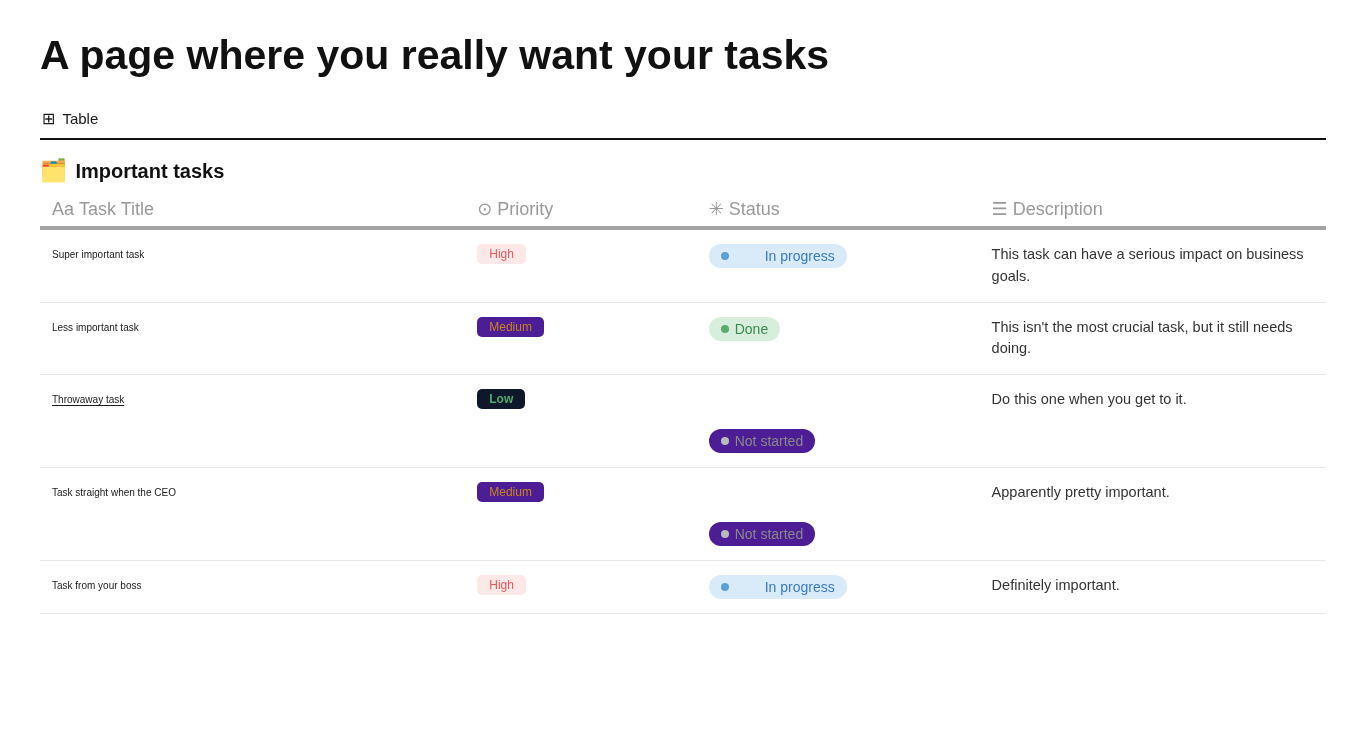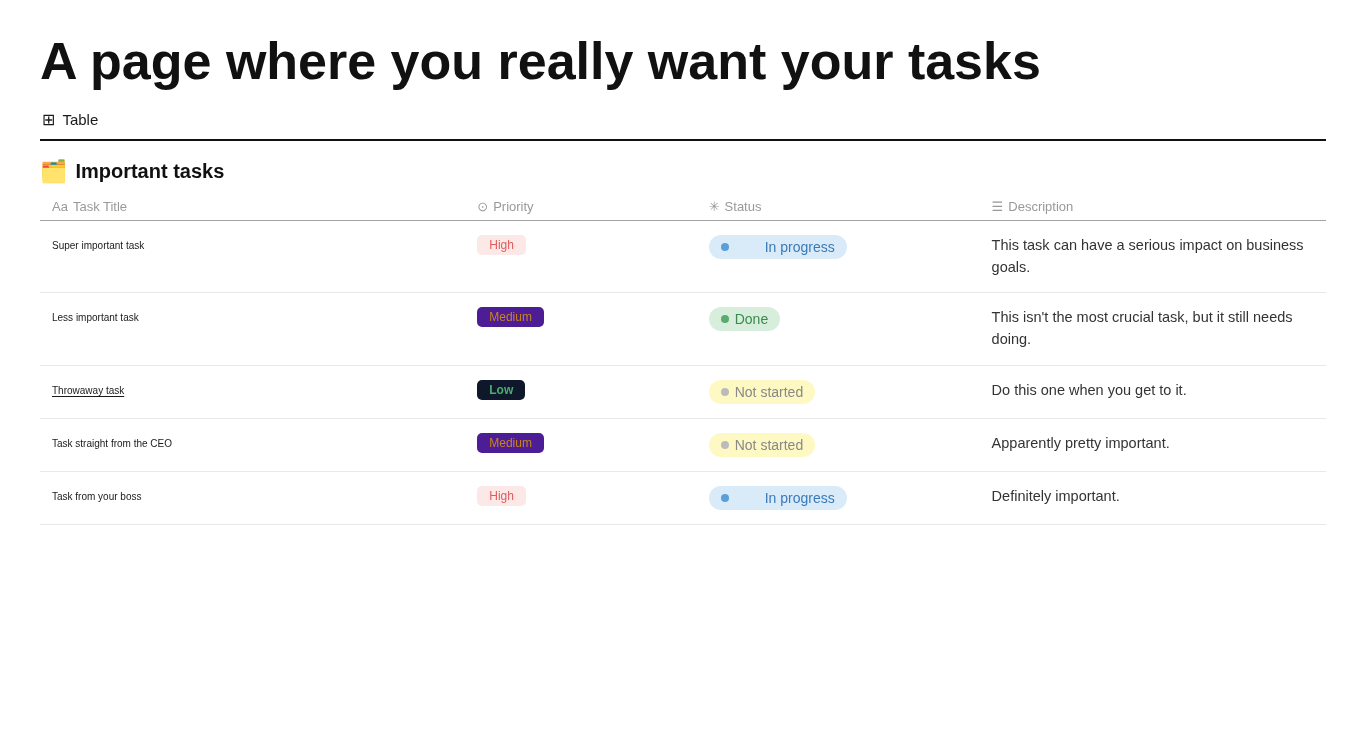--- a/index.html
+++ b/index.html
@@ -5,24 +5,24 @@
     * { box-sizing: border-box; margin: 0; padding: 0; }
     body {
       font-family: -apple-system, BlinkMacSystemFont, 'Segoe UI', Helvetica, Arial, sans-serif;
       background: #ffffff;
       color: #1a1a1a;
       font-size: 15px;
       padding: 32px 40px 40px 40px;
     }
 
     .page-title {
-      font-size: 52px;
+      font-size: 41px;
       font-weight: 800;
       line-height: 1.15;
-      margin-bottom: 12px;
+      margin-bottom: 24px;
       color: #111;
     }
 
     .tab-bar {
       display: flex;
       border-bottom: 2px solid #111;
       margin-bottom: 0;
       padding-bottom: 0;
     }
 
@@ -60,23 +60,23 @@
     table {
       width: 100%;
       border-collapse: collapse;
       table-layout: fixed;
     }
 
     thead tr th {
       text-align: left;
       font-weight: 400;
       color: #999;
-      font-size: 13px;
+      font-size: 18px;
       padding: 6px 12px 6px 0;
-      border-bottom: 1px solid #a3a3a3;
+      border-bottom: 4px solid #a3a3a3;
     }
 
     thead tr th:first-child {
       padding-left: 12px;
     }
 
     .col-task { width: 34%; }
     .col-priority { width: 18%; }
     .col-status { width: 22%; }
     .col-desc { width: 26%; }
@@ -151,22 +151,23 @@
       color: #3a7ab8;
       gap: 36px;
     }
 
     .status-done {
       background: #d8eedc;
       color: #3a8a4e;
     }
 
     .status-not-started {
-      background: #fef9c3;
+      background: #4c1d95;
       color: #888;
+      margin-top: 40px;
     }
 
     .status-dot {
       width: 8px;
       height: 8px;
       border-radius: 50%;
       display: inline-block;
       flex-shrink: 0;
     }
 
@@ -273,21 +274,21 @@
         <span class="status-dot dot-not-started"></span>
         <span>Not started</span>
       </span>
     </td>
     <td>
       <span class="desc-cell">Do this one when you get to it.</span>
     </td>
   </tr>
       <tr>
     <td>
-      <span class="task-title-cell">Task straight from the CEO</span>
+      <span class="task-title-cell">Task straight when the CEO</span>
     </td>
     <td>
       <span class="badge badge-medium">Medium</span>
     </td>
     <td>
       <span class="status-badge status-not-started">
         <span class="status-dot dot-not-started"></span>
         <span>Not started</span>
       </span>
     </td>

